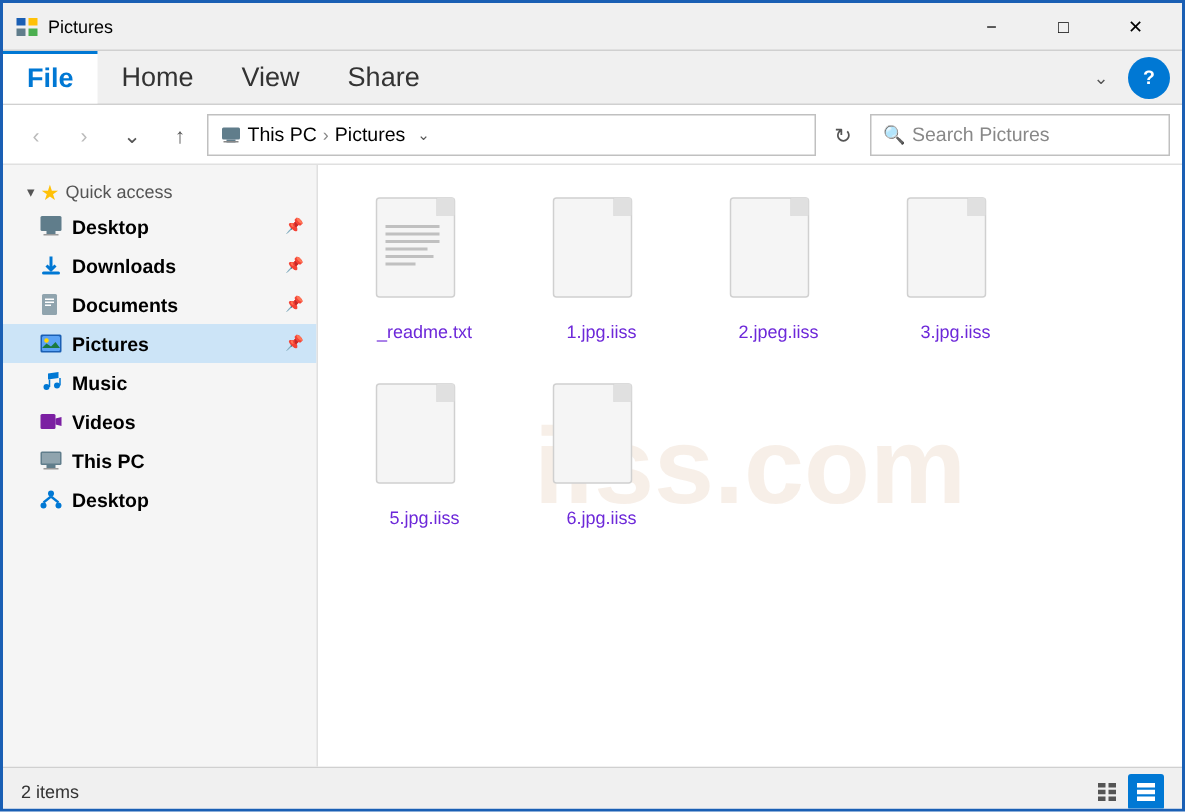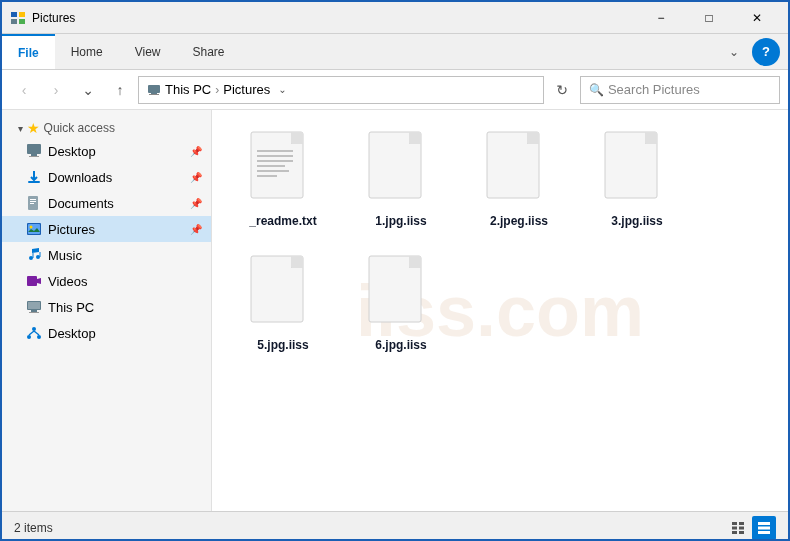--- a/index.html
+++ b/index.html
@@ -56,21 +56,21 @@
       background: #f0f0f0;
       display: flex;
       align-items: stretch;
       border-bottom: 1px solid #d0d0d0;
     }
     .ribbon-tab {
       padding: 10px 16px;
       display: flex;
       align-items: center;
       cursor: pointer;
-      font-size: 12px;
+      font-size: 18px;
       color: #333;
     }
     .ribbon-tab.active {
       background: #fff;
       color: #0078d4;
       border-top: 2px solid #0078d4;
       font-weight: 600;
     }
     .ribbon-right {
       margin-left: auto;
@@ -189,20 +189,21 @@
     }
     .sidebar-item {
       padding: 4px 8px 4px 24px;
       display: flex;
       align-items: center;
       gap: 6px;
       cursor: pointer;
       font-size: 13px;
       color: #000;
       height: 26px;
+      font-weight: bold;
     }
     .sidebar-item.active { background: #cce4f7; }
     .sidebar-item-icon {
       width: 16px;
       height: 16px;
       display: flex;
       align-items: center;
       justify-content: center;
       font-size: 14px;
       flex-shrink: 0;
@@ -259,24 +260,23 @@
       height: 80px;
       position: relative;
     }
     .file-icon svg {
       width: 72px;
       height: 80px;
     }
     .file-name {
       font-size: 12px;
       text-align: center;
-      color: #0f172a;
+      color: #6d28d9;
       word-break: break-all;
       line-height: 1.3;
-      font-weight: bold;
     }
 
     
     .status-bar {
       height: 32px;
       background: #f0f0f0;
       border-top: 1px solid #d0d0d0;
       display: flex;
       align-items: center;
       padding: 0 12px;

